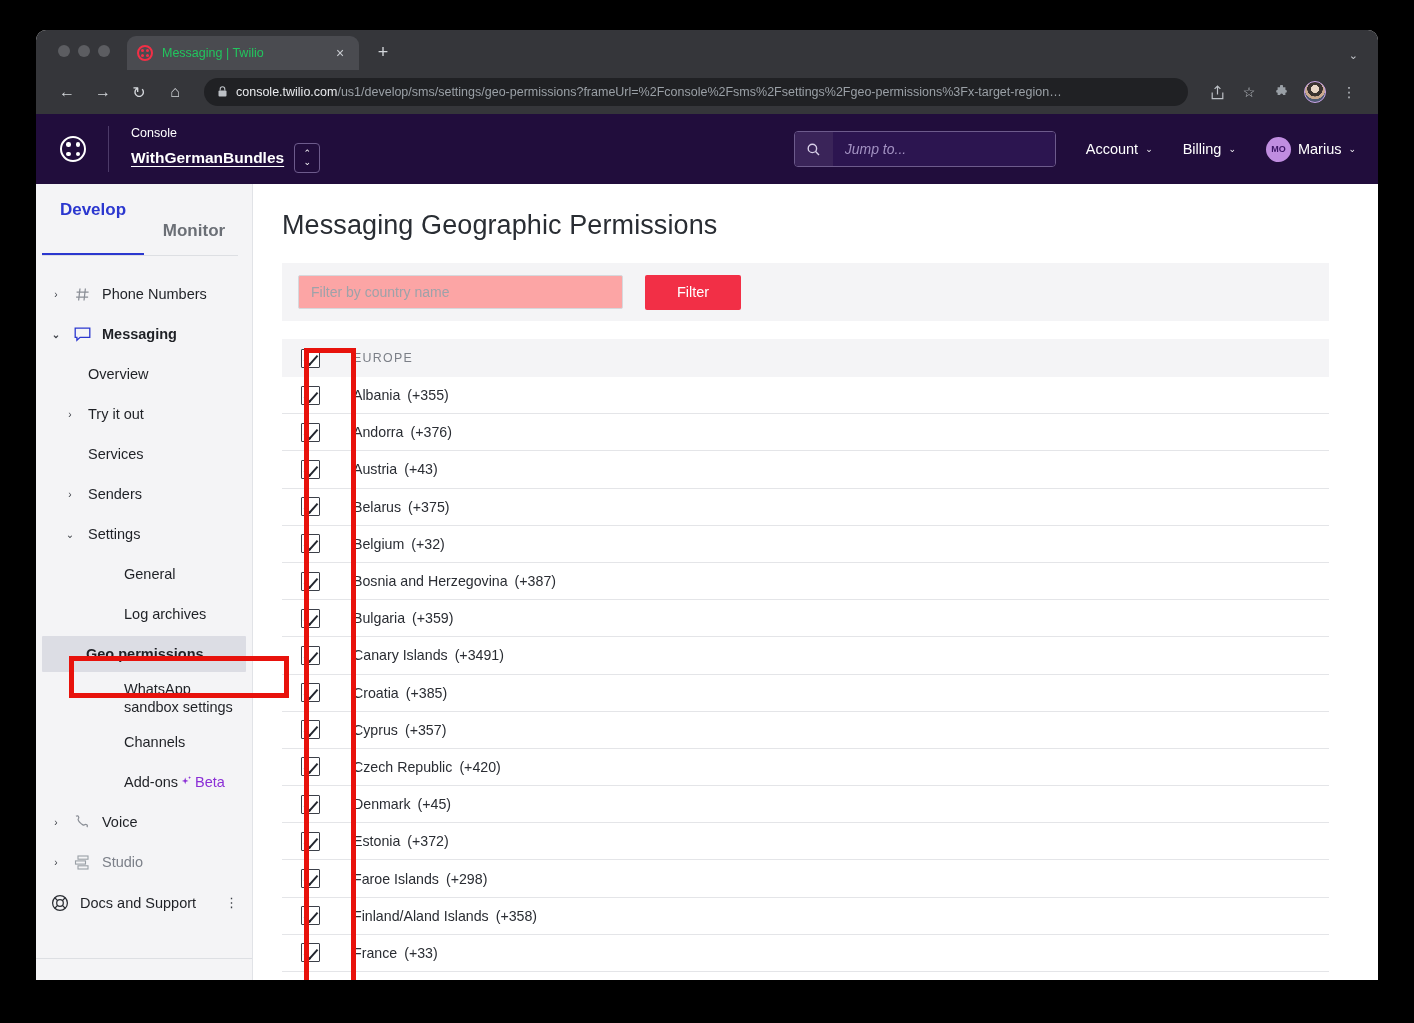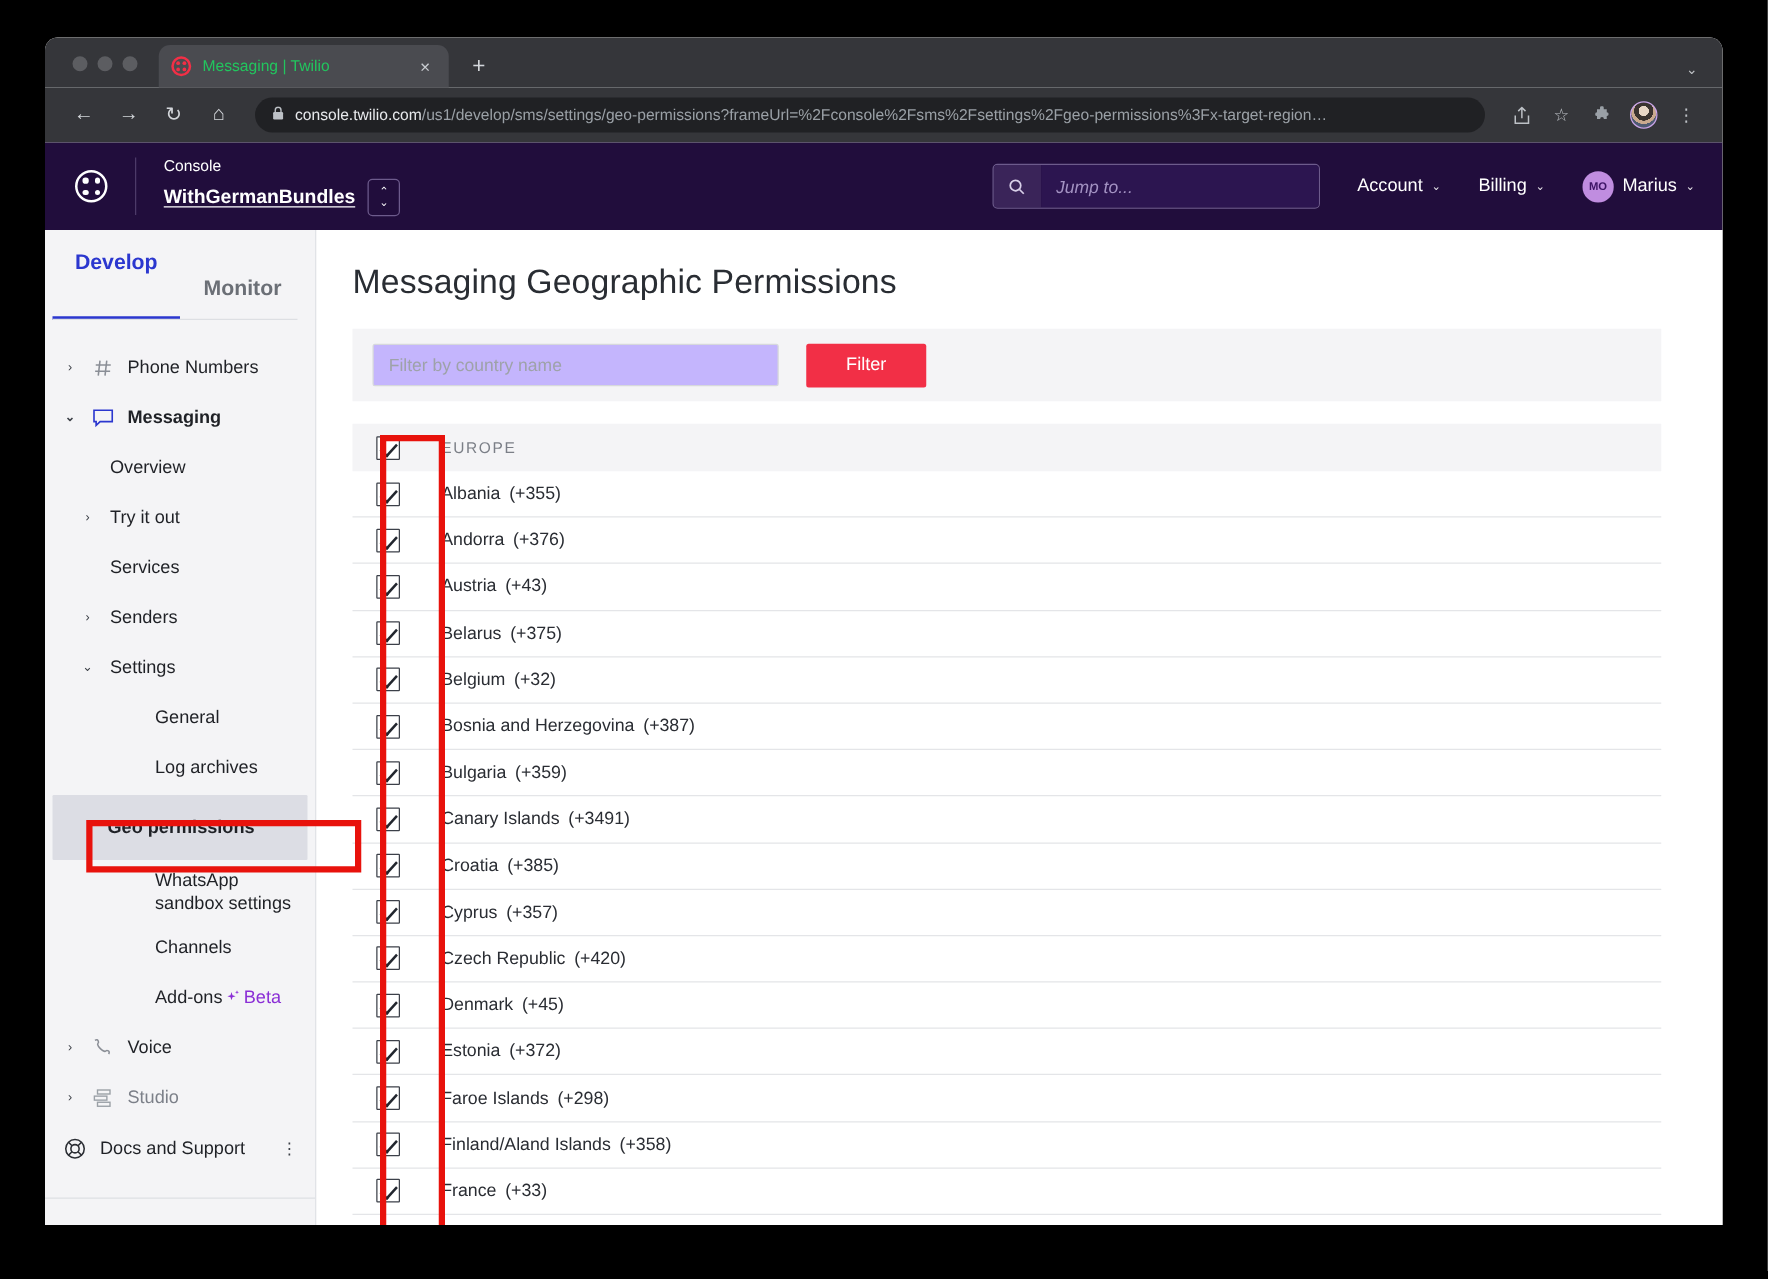--- a/index.html
+++ b/index.html
@@ -191,21 +191,21 @@
   .chev { width: 12px; flex: 0 0 12px; font-size: 10px; color: #3b3f46; text-align: center; }
   .navicon { width: 20px; flex: 0 0 20px; display: flex; align-items: center; justify-content: center; }
   .nav-row.sub { padding-left: 52px; }
   .nav-row.sub.withchev { padding-left: 28px; gap: 10px; }
   .nav-row.sub2 { padding-left: 88px; }
   .nav-bold { font-weight: 700; }
   .muted { color: #7c8089; }
   #geo-row {
     background: #dcdde4;
     font-weight: 700;
-    height: 52px;
+    height: 36px;
     margin: 2px 6px;
     padding-left: 44px;
     border-radius: 1px;
   }
   #whatsapp-row { height: 48px; align-items: center; line-height: 1.25; }
   #addons-beta { color: #8b2fd6; margin-left: 2px; }
   #sparkle { color: #8b2fd6; font-size: 11px; margin-left: 3px; }
   #docs-row {
     display: flex; align-items: center; gap: 10px;
     height: 42px; padding-left: 14px; font-size: 14.5px; color: #1f2126;
@@ -224,21 +224,21 @@
   #page-title { font-size: 27px; font-weight: 400; color: #292d33; letter-spacing: .1px; }
   #filter-bar {
     margin-top: 22px;
     width: 1047px; height: 58px;
     background: #f4f4f6;
     display: flex; align-items: center;
     padding-left: 16px; gap: 22px;
   }
   #filter-input {
     width: 325px; height: 34px;
-    border: 1px solid #d6d8dc; background: #c4b5fd; border-radius: 2px;
+    border: 1px solid #d6d8dc; background: #fca5a5; border-radius: 2px;
     font-family: inherit; font-size: 14px; color: #33363c;
     padding: 0 12px; outline: none;
   }
   #filter-input::placeholder { color: #9ea2a9; }
   #filter-button {
     width: 96px; height: 35px;
     background: #f22f46; color: #fff;
     border: 0; border-radius: 2px;
     font-family: inherit; font-size: 14.5px; cursor: pointer;
   }

